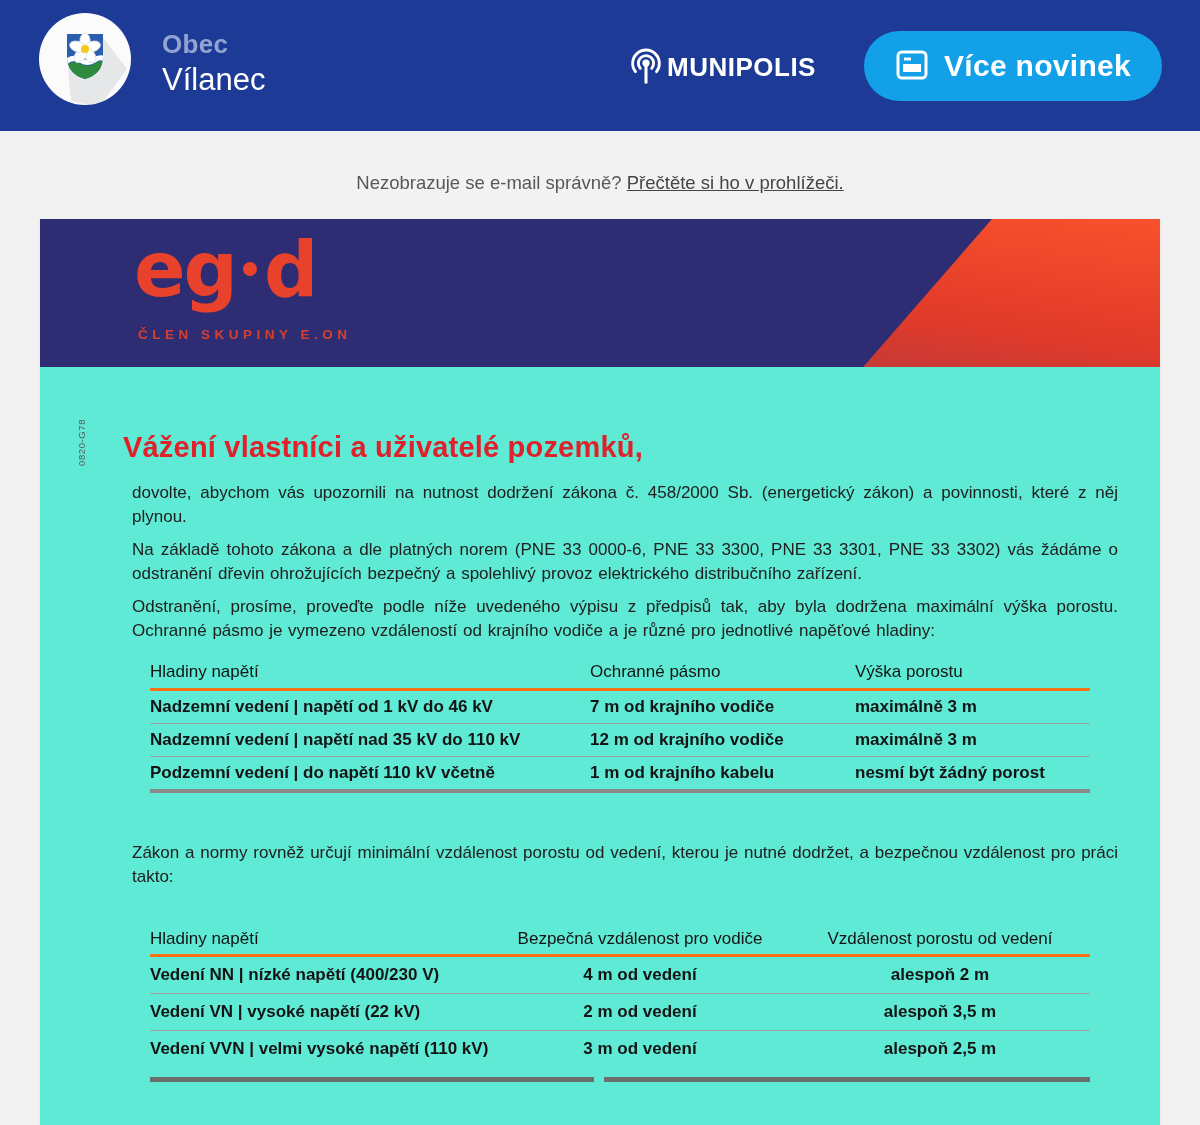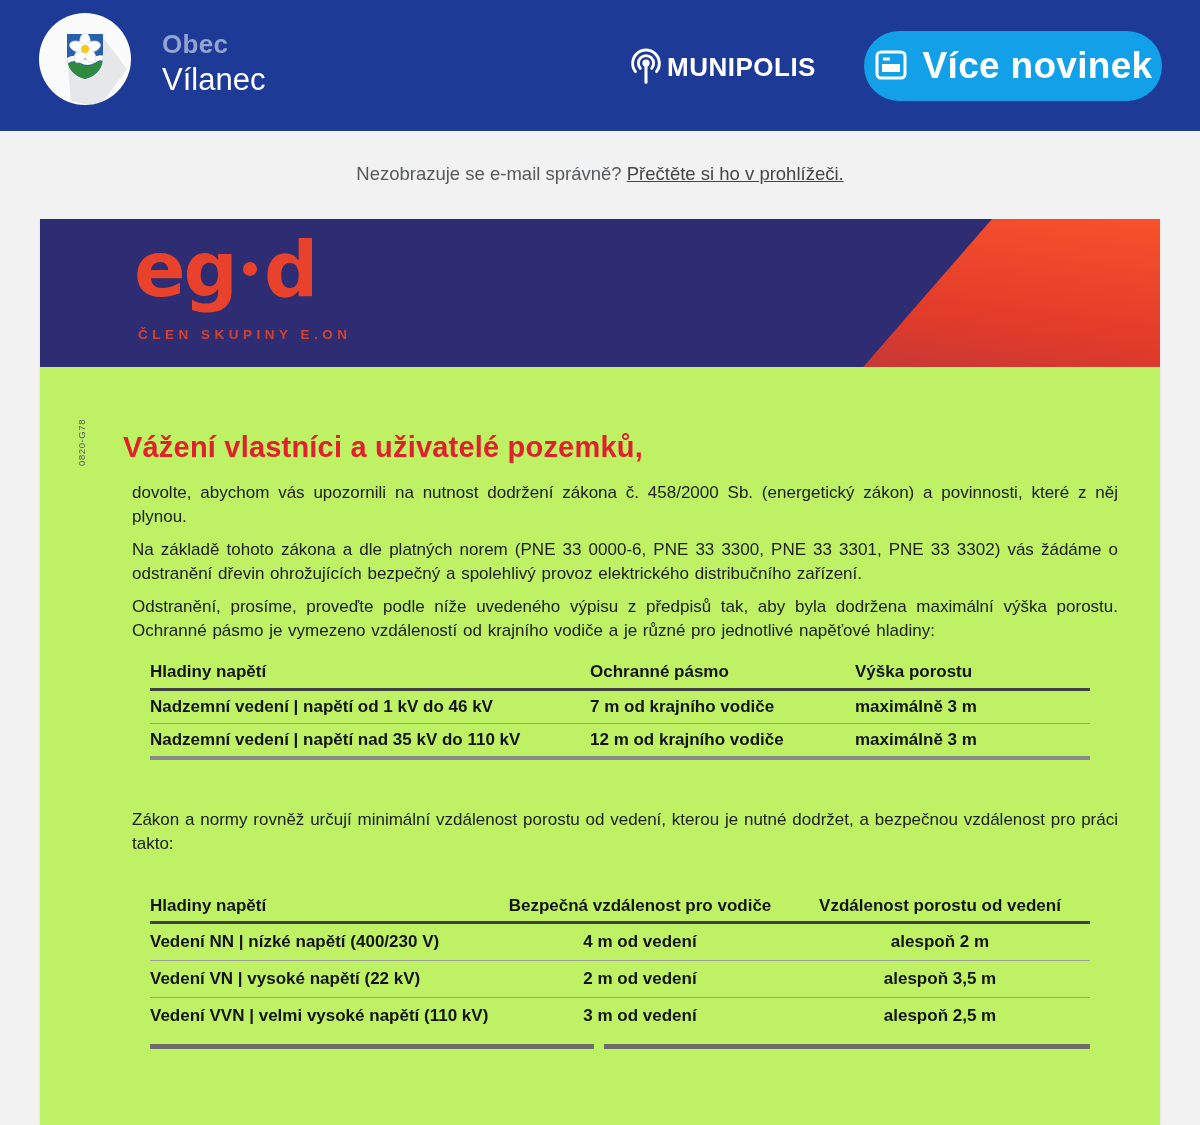--- a/index.html
+++ b/index.html
@@ -18,34 +18,34 @@
   .org-type{font-size:26px;font-weight:bold;color:#93a3d2;letter-spacing:0.3px;}
   .org-name{font-size:31px;font-weight:400;color:#ffffff;margin-top:2px;}
   .munipolis{position:absolute;left:625px;top:44px;display:flex;align-items:center;gap:0;color:#ffffff;}
   .munipolis-text{font-size:26px;font-weight:bold;letter-spacing:0.5px;}
   .more-news-button{
     position:absolute;left:864px;top:31px;width:298px;height:70px;
     background:#12a0e9;border:none;border-radius:35px;cursor:pointer;
     display:flex;align-items:center;justify-content:center;gap:15px;color:#ffffff;
     font-family:"Liberation Sans", sans-serif;
   }
-  .more-news-label{font-size:37px;font-weight:bold;letter-spacing:0.3px;}
+  .more-news-label{font-size:30px;font-weight:bold;letter-spacing:0.3px;}
 
   
   .readbar{
     position:absolute;left:0;top:131px;width:1200px;height:88px;
-    background:#f2f2f3;box-sizing:border-box;padding-top:32px;
+    background:#f2f2f3;box-sizing:border-box;padding-top:41px;
     text-align:center;font-size:18.5px;color:#55595b;
   }
   .readbar a{color:#454545;text-decoration:underline;cursor:pointer;}
 
   
   .doc{
     position:absolute;left:40px;top:219px;width:1120px;height:906px;
-    background:#bef264;box-shadow:0 1px 3px rgba(0,0,0,0.08);overflow:hidden;
+    background:#5eead4;box-shadow:0 1px 3px rgba(0,0,0,0.08);overflow:hidden;
   }
   .banner{position:relative;width:1120px;height:148px;background:#2e2c72;overflow:hidden;}
   .banner-red{
     position:absolute;inset:0;
     clip-path:polygon(85% 0, 100% 0, 100% 100%, 73.5% 100%);
     background:linear-gradient(to top right, #8f3950 0%, #e03a2a 55%, #f8512c 100%);
   }
   .egd-logo{
     position:absolute;left:94px;top:6px;
     font-family:"DejaVu Sans", sans-serif;font-weight:bold;
@@ -74,22 +74,22 @@
   }
   .para.first{margin-top:17px;}
   .para.mid{margin-top:48px;}
 
   
   .data-table{
     margin:17px 0 0 27px;width:940px;border-collapse:collapse;table-layout:fixed;
     font-size:17px;font-weight:bold;color:#141414;
   }
   .data-table th{
-    text-align:left;font-weight:bold;padding:2px 0 6px 0;
-    border-bottom:3px solid #404040;
+    text-align:left;font-weight:normal;padding:2px 0 6px 0;
+    border-bottom:3px solid #f97316;
   }
   .data-table td{padding:5px 0;line-height:22px;border-bottom:1px solid #9f9f9f;}
   .t1 tbody tr:last-child td{border-bottom:4px solid #8a8a8a;}
   .t2{margin-top:38px;}
   .t2 th{padding-bottom:5px;}
   .t2 td{padding:7px 0;}
   .t2 th.ctr,.t2 td.ctr{text-align:center;}
   .t2 tbody tr:last-child td{border-bottom:none;}
   .t2-bottom-rule{margin:10px 0 0 27px;width:940px;display:flex;gap:10px;}
   .t2-bottom-rule span{display:block;height:5px;background:#6e6e6e;}
@@ -200,20 +200,25 @@
           <tr>
             <td>Nadzemní vedení | napětí od 1 kV do 46 kV</td>
             <td>7 m od krajního vodiče</td>
             <td>maximálně 3 m</td>
           </tr>
           <tr>
             <td>Nadzemní vedení | napětí nad 35 kV do 110 kV</td>
             <td>12 m od krajního vodiče</td>
             <td>maximálně 3 m</td>
           </tr>
+          <tr>
+            <td>Podzemní vedení | do napětí 110 kV včetně</td>
+            <td>1 m od krajního kabelu</td>
+            <td>nesmí být žádný porost</td>
+          </tr>
         </tbody>
       </table>
 
       <p class="para mid">Zákon a normy rovněž určují minimální vzdálenost porostu od vedení, kterou je nutné dodržet, a bezpečnou vzdálenost pro práci takto:</p>
 
       <table class="data-table t2">
         <colgroup>
             <col style="width:340px">
             <col style="width:300px">
             <col style="width:300px">

